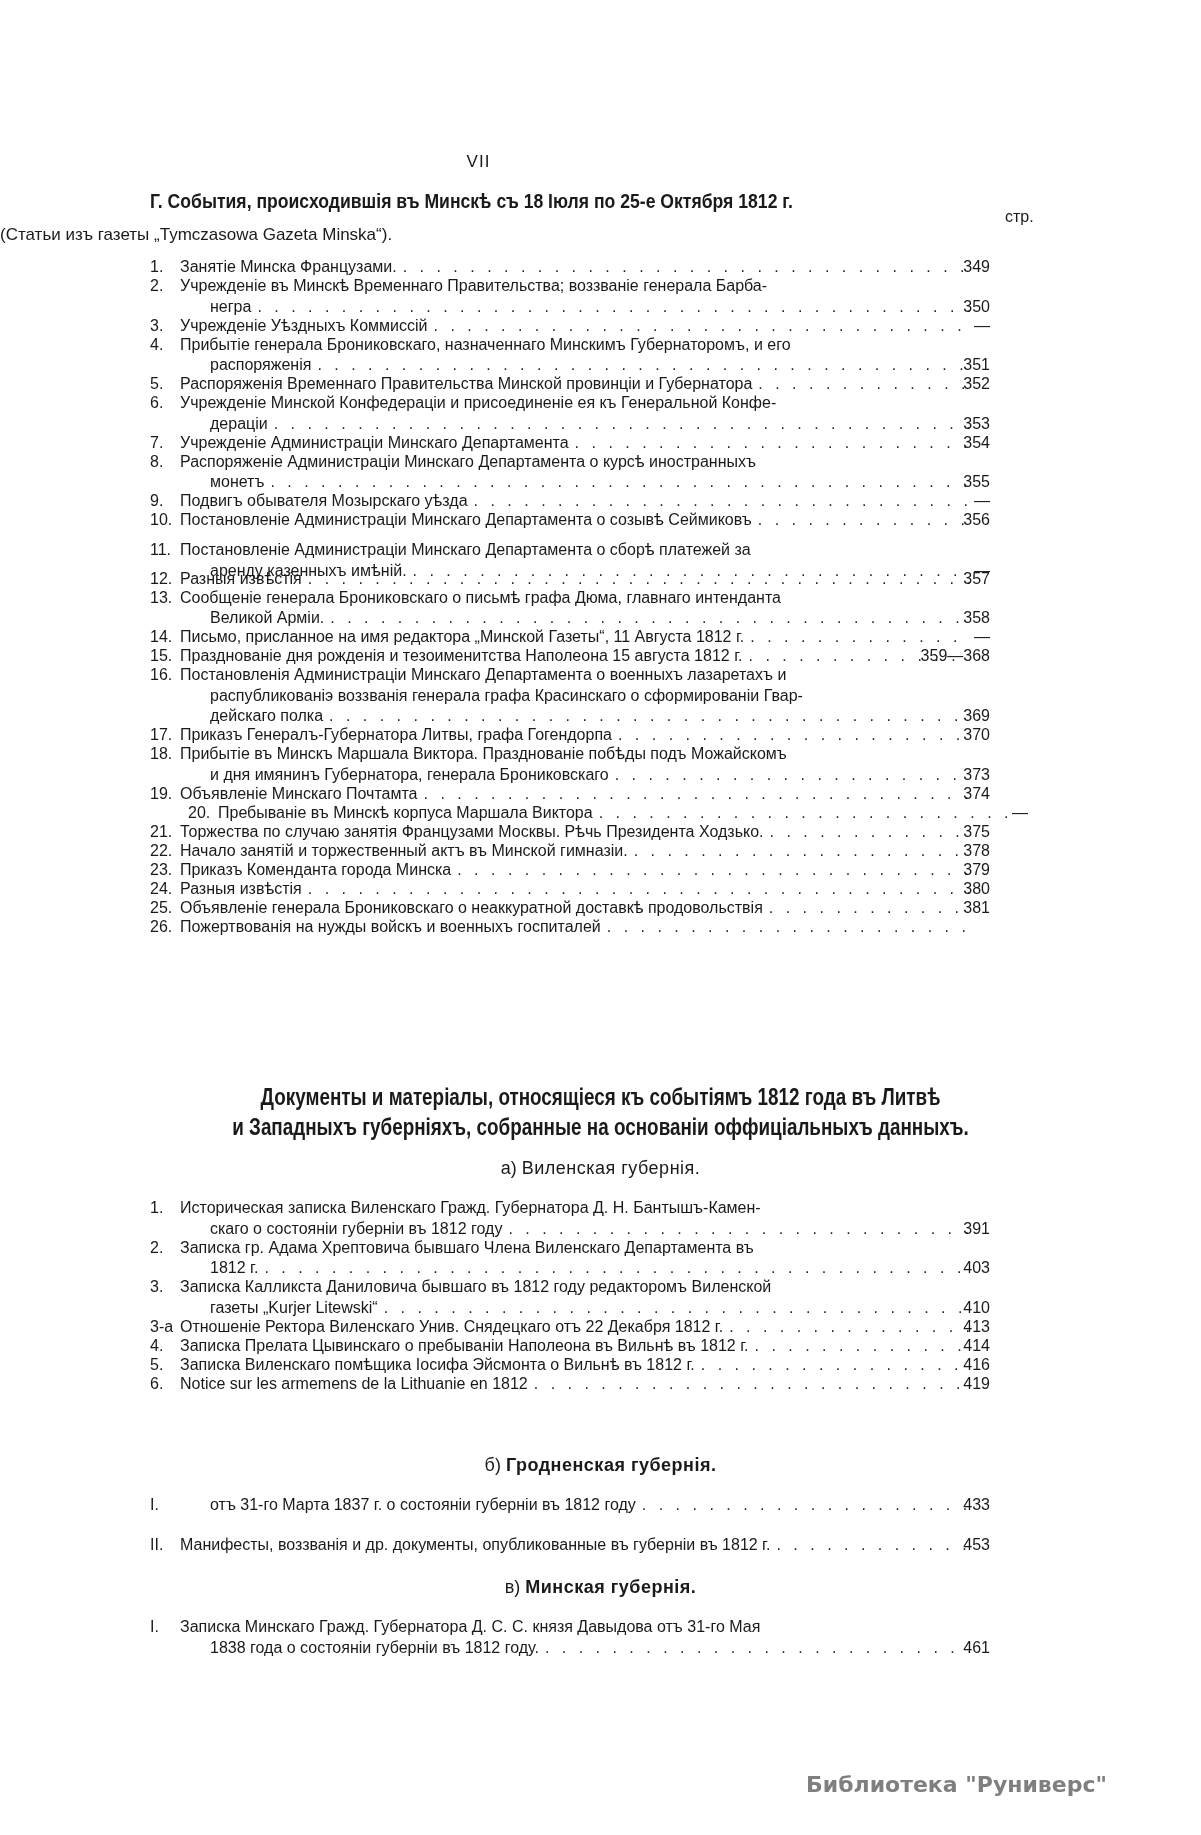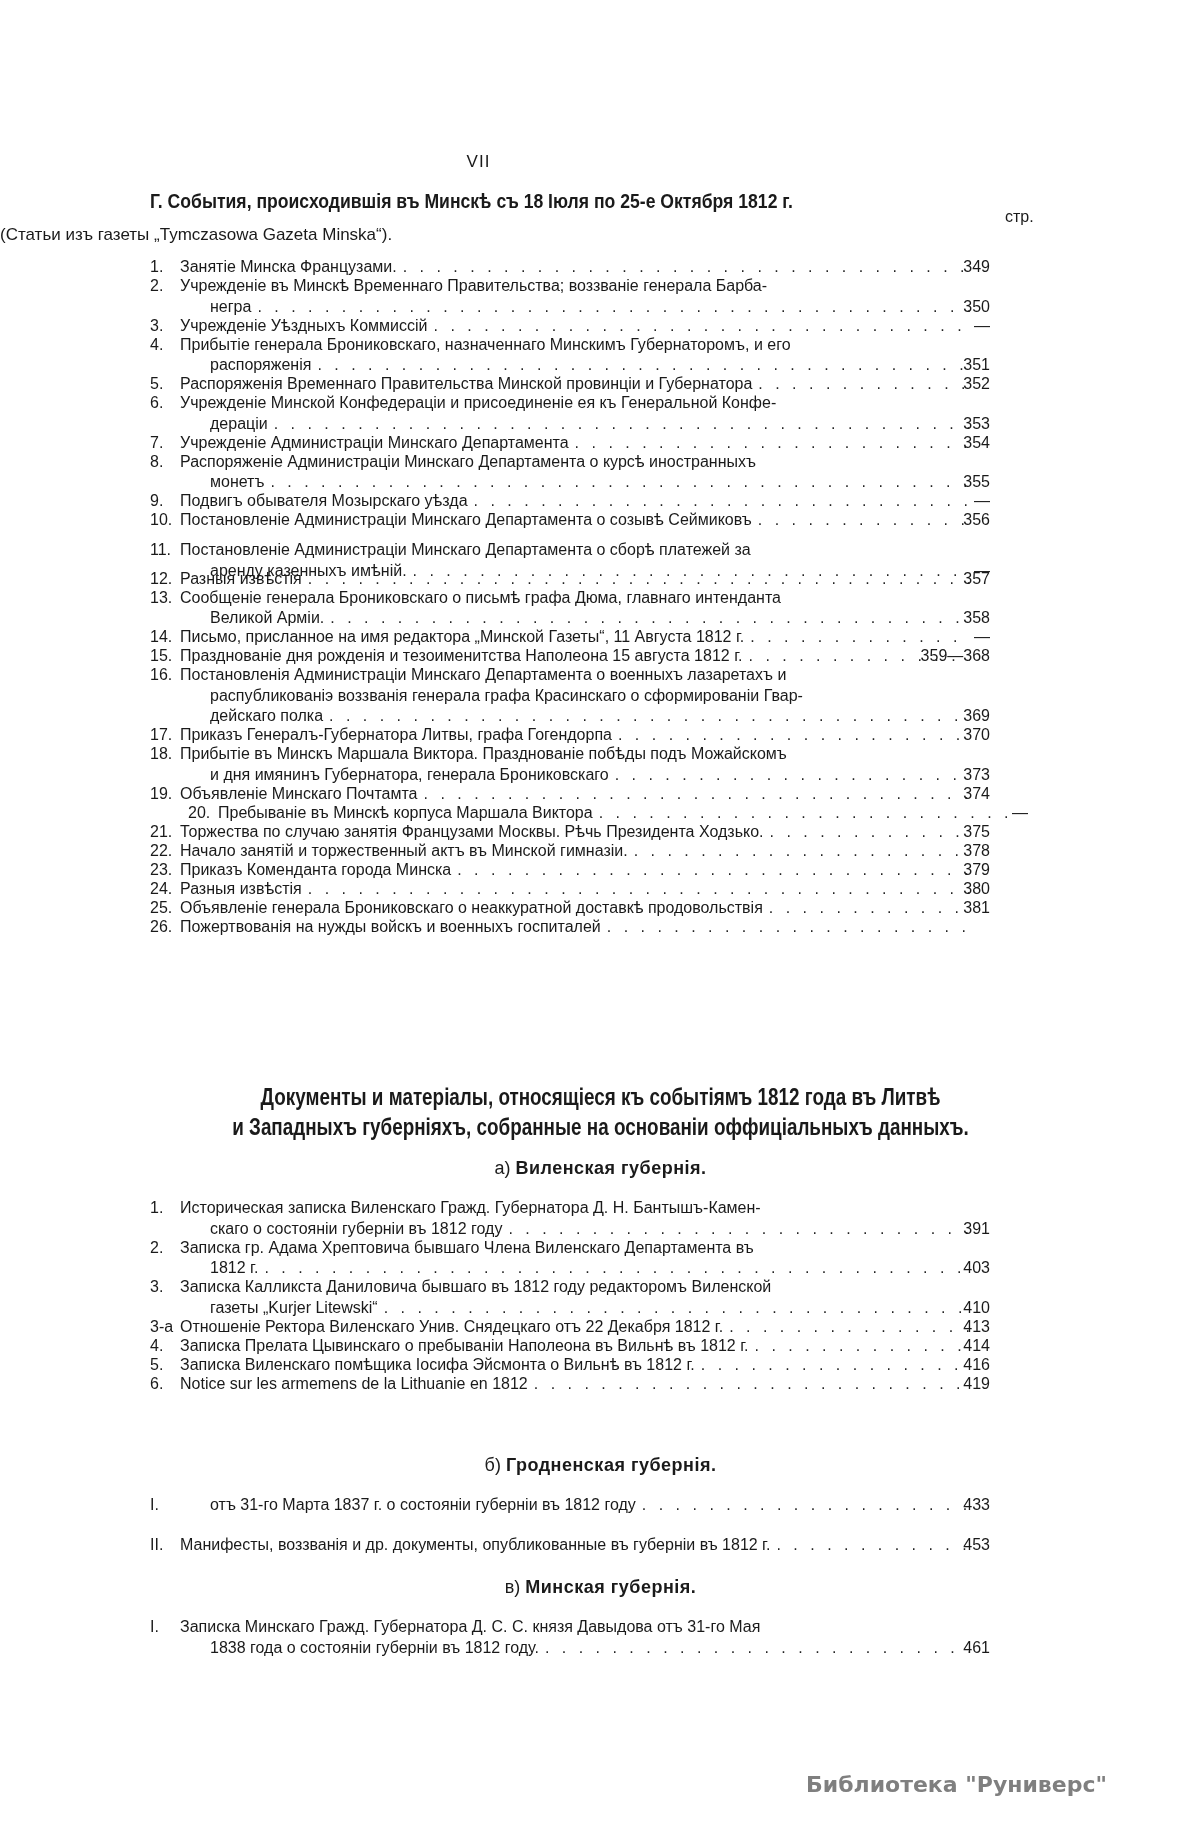--- a/index.html
+++ b/index.html
@@ -117,21 +117,21 @@
       transform-origin: center top;
     }
     .subsection-heading {
       position: absolute;
       left: 0; width: 1201px;
       text-align: center;
       font-size: 18px;
     }
     .subsection-heading .lbl { font-weight: normal; }
     .subsection-heading .name { font-weight: bold; letter-spacing: 0.5px; }
-    .subsection-heading.plain .name { font-weight: bold; }
+    .subsection-heading.plain .name { font-weight: normal; }
     .watermark {
       position: absolute;
       left: 806px; top: 1772px;
       font-size: 22px;
       font-weight: bold;
       color: #7f7f7f;
       font-family: "DejaVu Sans", sans-serif;
     }
   </style>
 </head>

